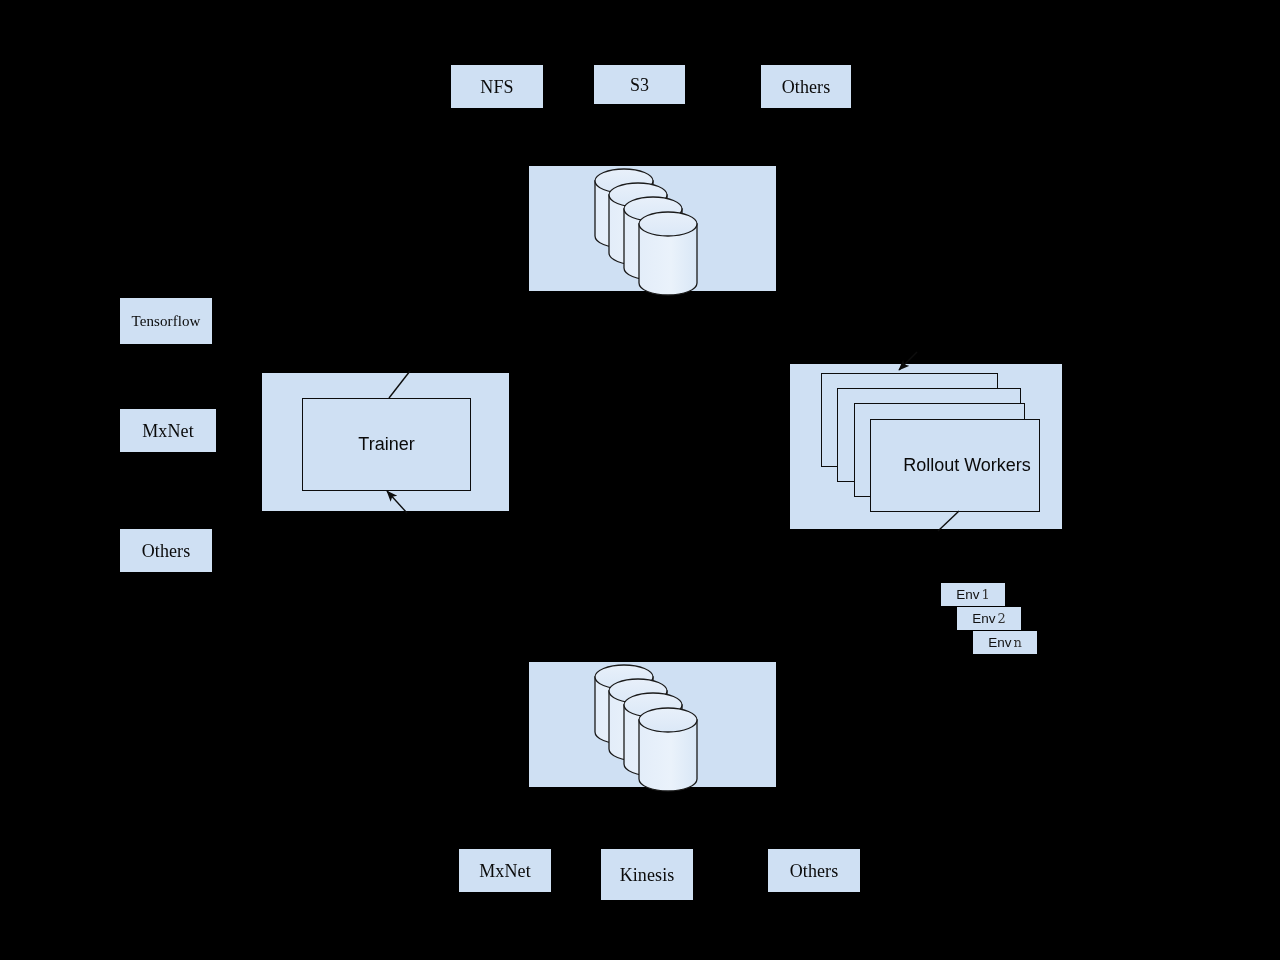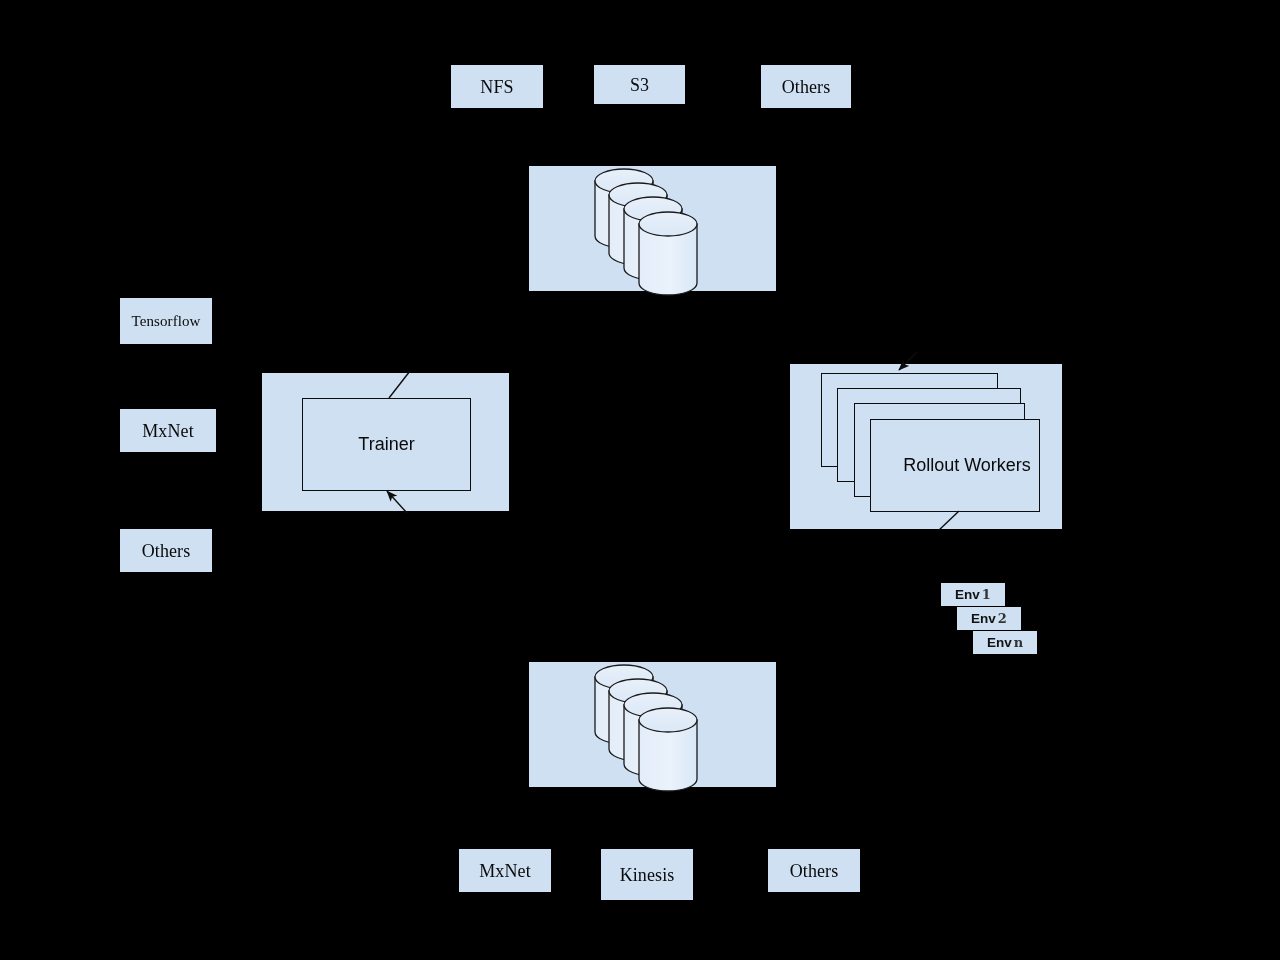--- a/index.html
+++ b/index.html
@@ -58,21 +58,20 @@
     position: absolute;
     background: #cfe0f3;
     box-sizing: border-box;
     display: flex;
     align-items: center;
     justify-content: center;
     color: #111111;
     font-size: 13.5px;
     white-space: nowrap;
     gap: 2px;
-    font-weight: bold;
   }
   .env-num {
     font-family: "DejaVu Serif", serif;
     font-size: 13px;
     color: #333333;
   }
   .svg-layer {
     position: absolute;
     left: 0;
     top: 0;

